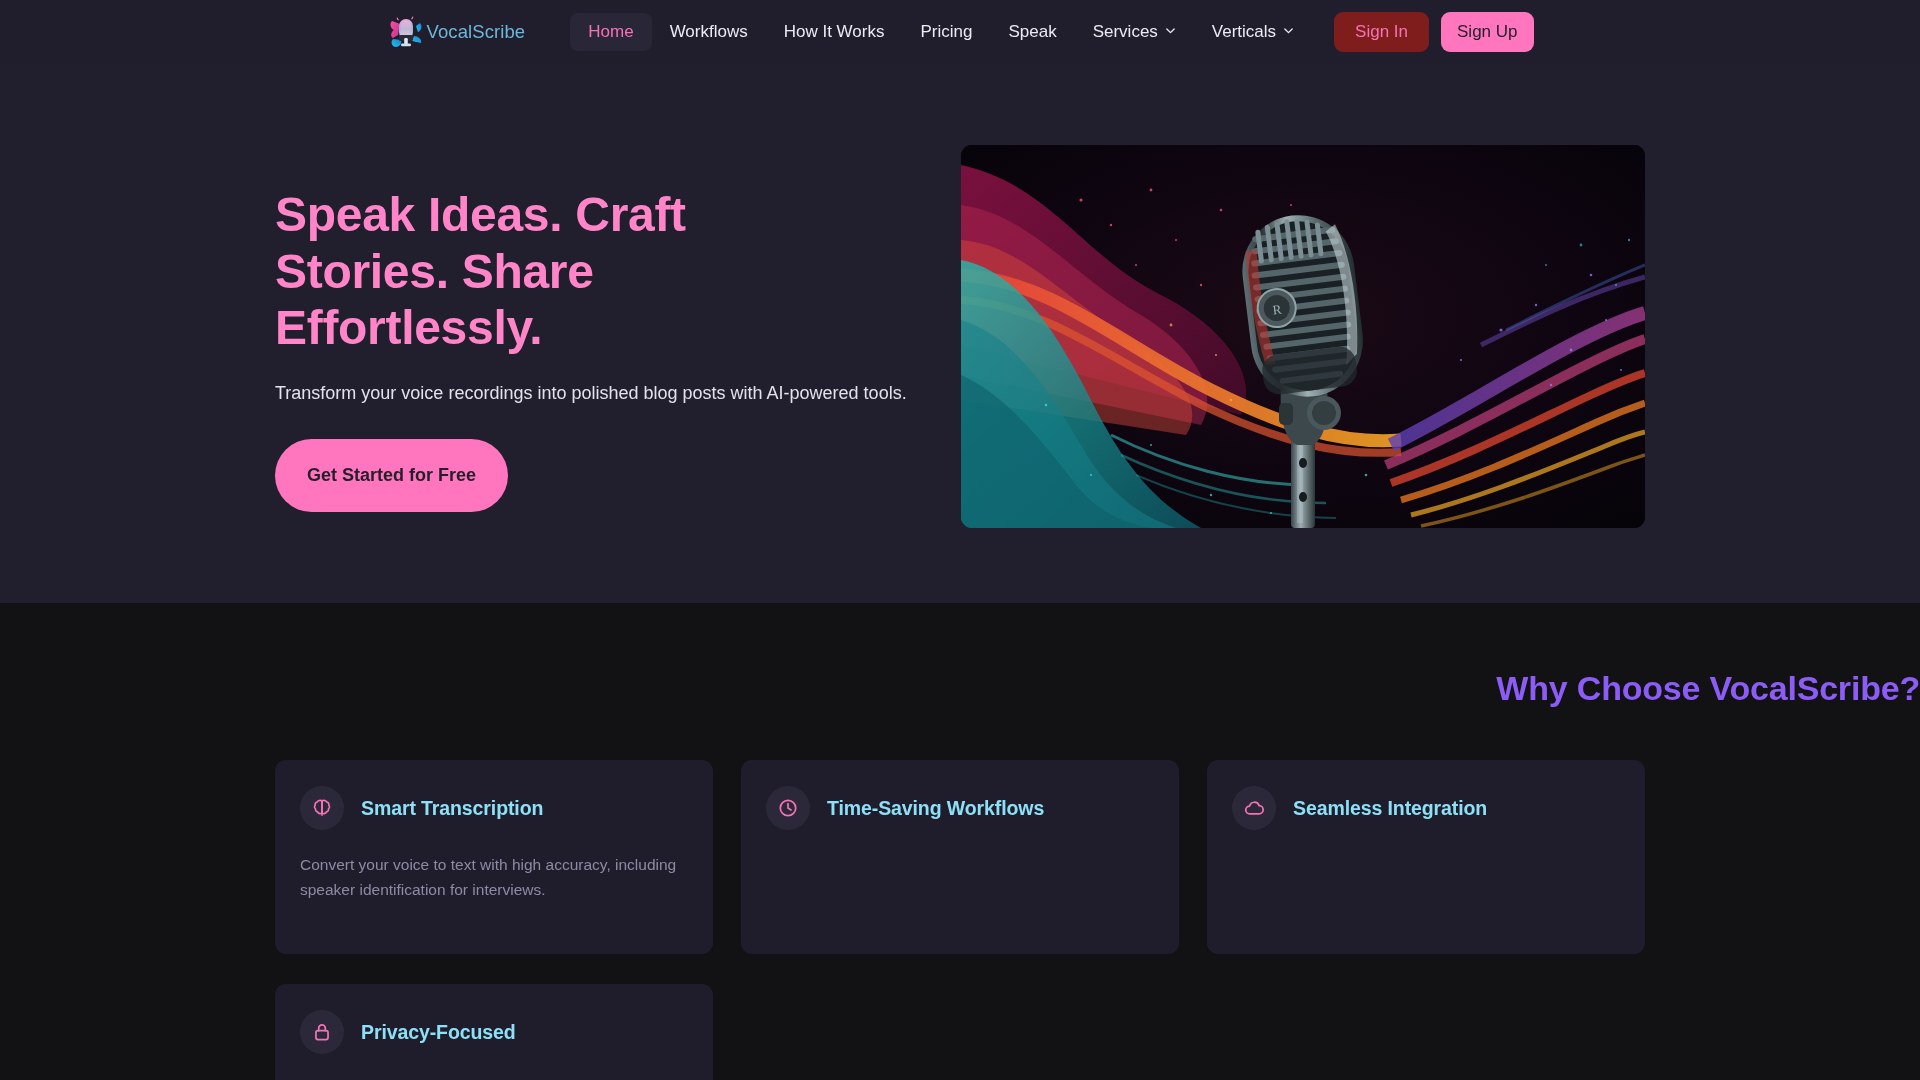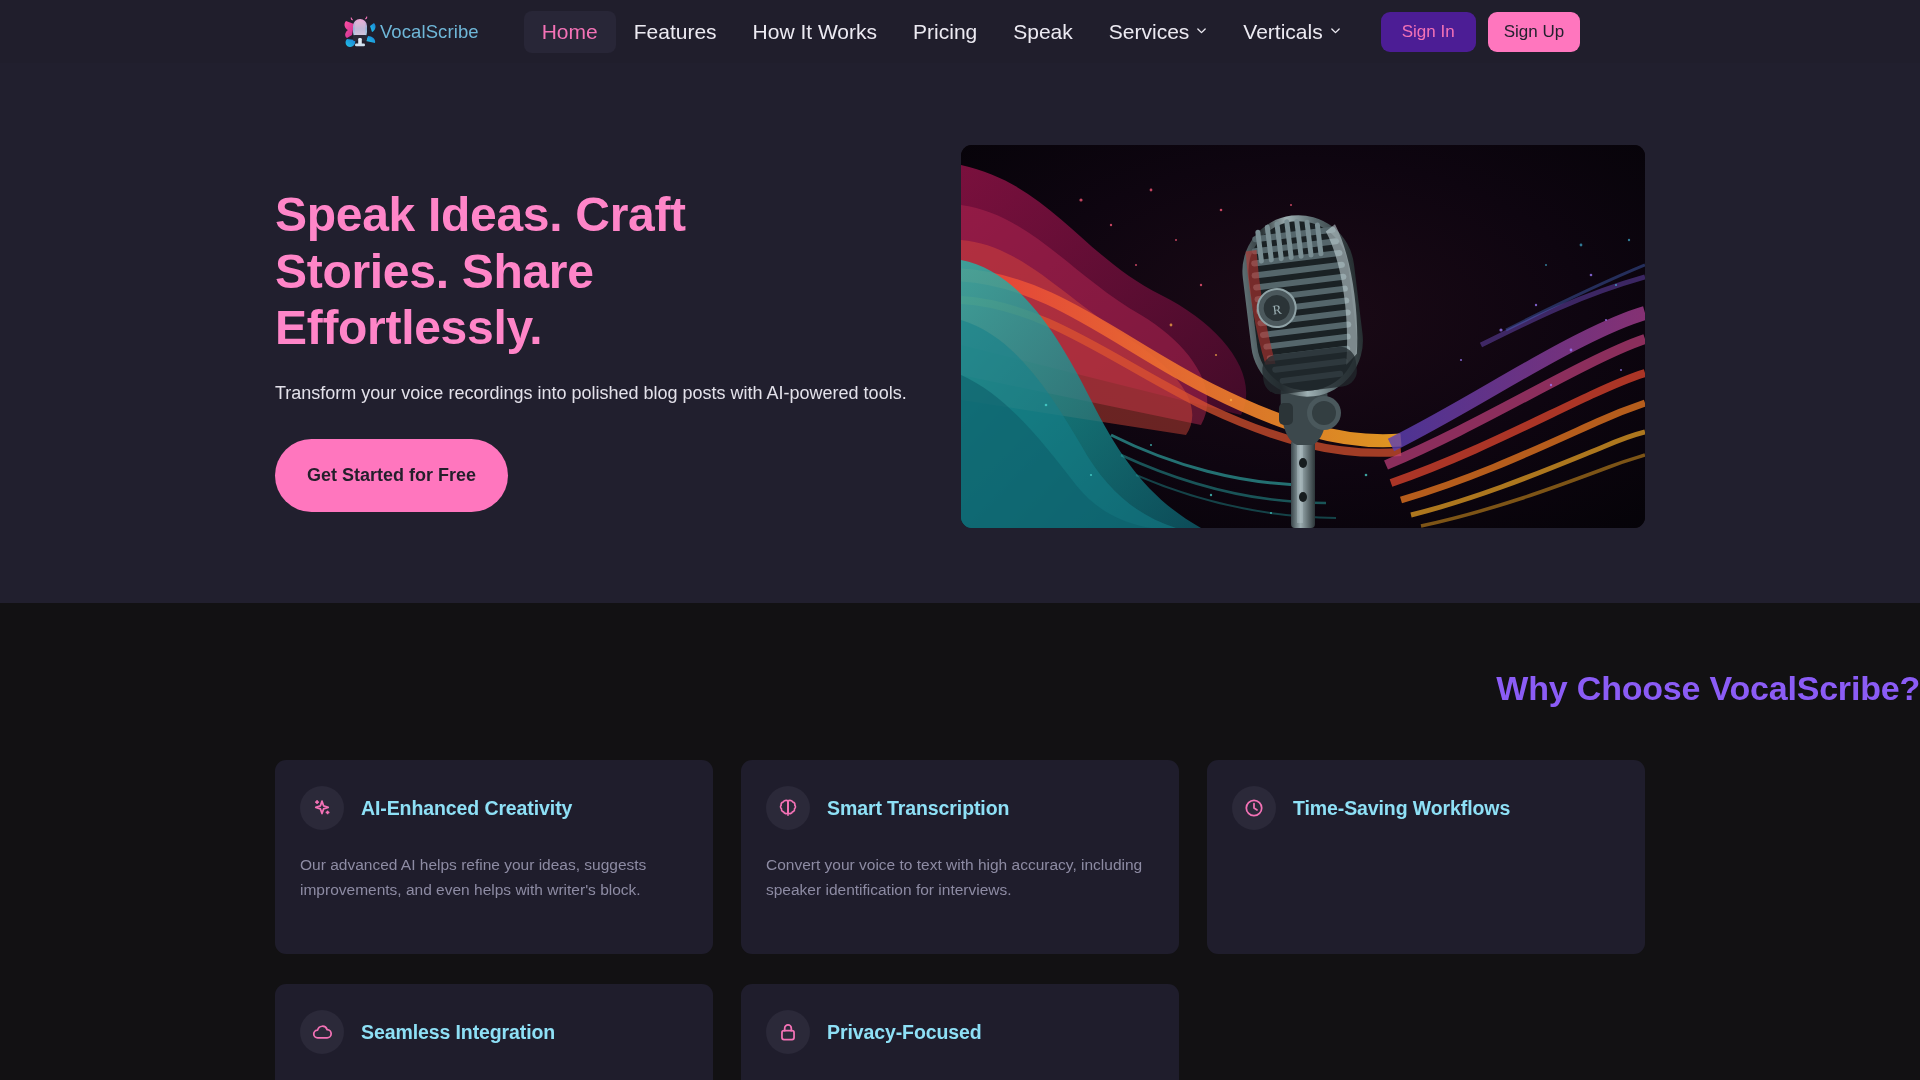--- a/index.html
+++ b/index.html
@@ -44,21 +44,21 @@
     color:#6fb7d8;
     letter-spacing:.1px;
     white-space:nowrap;
   }
   .nav {
     display:flex;
     align-items:center;
     gap:0px;
   }
   .nav-item {
-    font-size:21px;
+    font-size:17px;
     color:#eceaf2;
     padding:9px 18px;
     border-radius:8px;
     white-space:nowrap;
     display:flex;
     align-items:center;
     gap:7px;
     cursor:pointer;
   }
   .nav-item.active {
@@ -75,21 +75,21 @@
 
   .auth {
     display:flex;
     align-items:center;
     gap:12px;
     margin-left:22px;
   }
   .btn-signin {
     font-size:17px;
     color:#f472b6;
-    background:#4c1d95;
+    background:#7f1d1d;
     padding:10px 21px;
     border-radius:9px;
     border:none;
     cursor:pointer;
     font-family:inherit;
     white-space:nowrap;
   }
   .btn-signup {
     font-size:17px;
     color:#23212e;
@@ -253,21 +253,21 @@
         </span>
         <span class="brand-name">VocalScribe</span>
       </div>
 
       <div class="nav">
 
         <div class="nav-item active">
           <span>Home</span>
         </div>
         <div class="nav-item">
-          <span>Features</span>
+          <span>Workflows</span>
         </div>
         <div class="nav-item">
           <span>How It Works</span>
         </div>
         <div class="nav-item">
           <span>Pricing</span>
         </div>
         <div class="nav-item">
           <span>Speak</span>
         </div>
@@ -470,33 +470,20 @@
       </div>
 
     </div>
   </div>
 
   <div class="features">
     <div class="section-title">Why Choose VocalScribe?</div>
 
     <div class="cards">
 
-      <div class="card">
-        <div class="card-head">
-          <div class="card-icon">
-            <svg viewBox="0 0 24 24" width="22" height="22" fill="none" stroke="#f472b6" stroke-width="1.9" stroke-linecap="round" stroke-linejoin="round">
-              <path d="M12 4.5 L13.7 9.6 L18.8 11.3 L13.7 13 L12 18.1 L10.3 13 L5.2 11.3 L10.3 9.6 Z"></path>
-              <path d="M6.6 4.2 v2.6 M5.3 5.5 h2.6"></path>
-              <path d="M18.1 15.6 v2.4 M16.9 16.8 h2.4"></path>
-            </svg>
-          </div>
-          <div class="card-title">AI-Enhanced Creativity</div>
-        </div>
-        <div class="card-desc">Our advanced AI helps refine your ideas, suggests improvements, and even helps with writer's block.</div>
-      </div>
 
 
       <div class="card">
         <div class="card-head">
           <div class="card-icon">
             <svg viewBox="0 0 24 24" width="22" height="22" fill="none" stroke="#f472b6" stroke-width="1.8" stroke-linecap="round" stroke-linejoin="round">
               <path d="M12 4.2 C10 3.2 7.6 4 6.6 5.6 C5 5.9 4.1 7.4 4.6 8.9 C3.5 10 3.6 11.9 4.9 12.8 C4.5 14.4 5.6 16 7.2 16.2 C7.8 17.8 9.9 18.6 11.4 17.7 C11.7 17.5 12 17.1 12 16.6 Z"></path>
               <path d="M12 4.2 C14 3.2 16.4 4 17.4 5.6 C19 5.9 19.9 7.4 19.4 8.9 C20.5 10 20.4 11.9 19.1 12.8 C19.5 14.4 18.4 16 16.8 16.2 C16.2 17.8 14.1 18.6 12.6 17.7 C12.3 17.5 12 17.1 12 16.6 Z"></path>
               <path d="M12 4.2 V19.8"></path>
             </svg>

